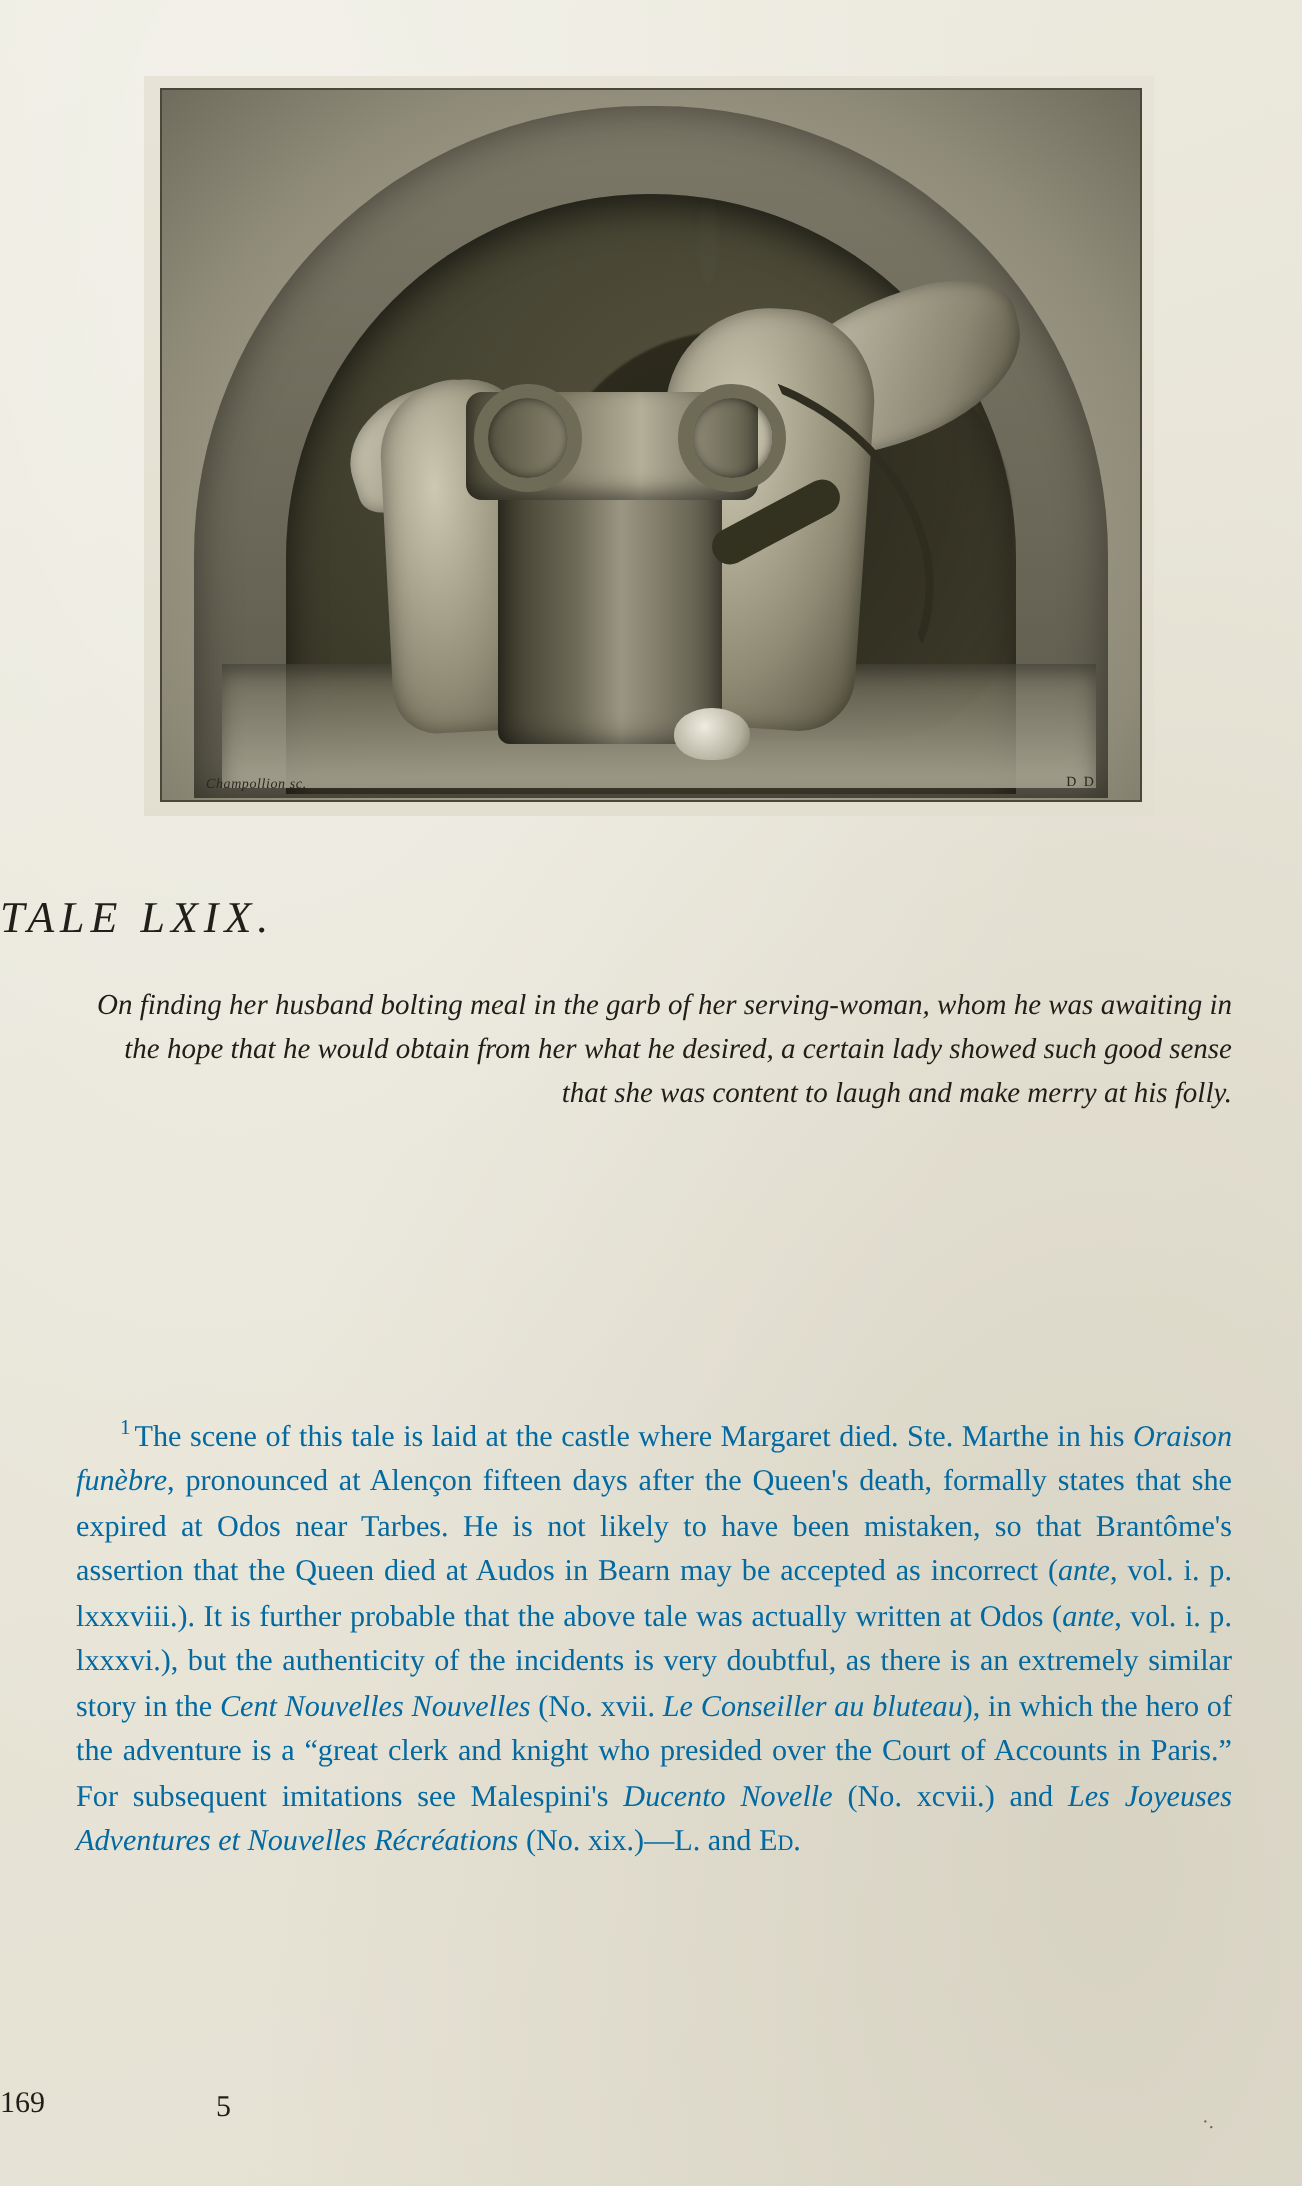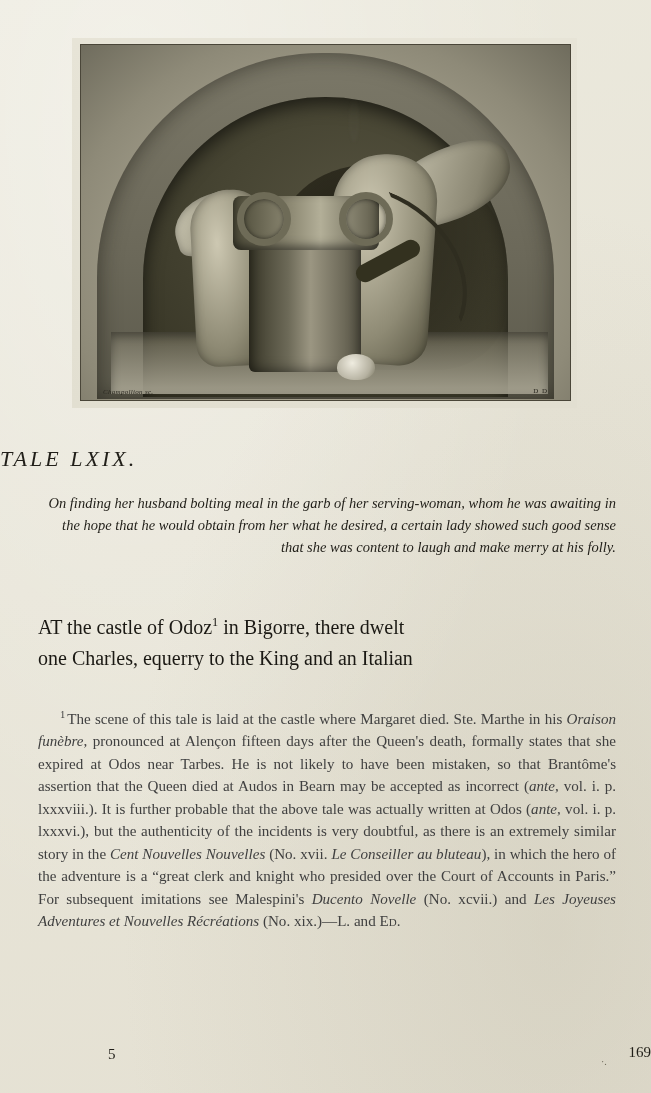--- a/index.html
+++ b/index.html
@@ -243,21 +243,21 @@
     line-height: 0;
   }
   .footnote {
     position: absolute;
     top: 708px;
     left: 38px;
     width: 578px;
     font-size: 15.1px;
     line-height: 1.49;
     text-align: justify;
-    color: #404040;
+    color: #0369a1;
   }
   .footnote .fn-marker {
     font-size: 0.7em;
     vertical-align: super;
     line-height: 0;
     margin-right: 2px;
   }
   .footnote i { font-style: italic; }
   .footnote .sc { font-variant: small-caps; }
   .footnote-indent { display: inline-block; width: 22px; }
@@ -266,21 +266,21 @@
     position: absolute;
     left: 108px;
     top: 1046px;
     font-size: 15px;
     color: #201e18;
   }
   .page-num {
     position: absolute;
     left: 0; right: 0;
     top: 1044px;
-    text-align: right;
+    text-align: left;
     font-size: 15px;
     color: #201e18;
   }
   .edge-mark {
     position: absolute;
     right: 36px;
     top: 1056px;
     width: 14px;
     height: 10px;
     color: #6b6757;
@@ -317,25 +317,20 @@
         <div class="plate-sig">Champollion sc.</div>
         <div class="plate-sig-right">D D</div>
       </div>
     </div>
   </div>
 
   <div class="tale-title">TALE LXIX.</div>
 
   <div class="argument">On finding her husband bolting meal in the garb of her serving-woman, whom he was awaiting in the hope that he would obtain from her what he desired, a certain lady showed such good sense that she was content to laugh and make merry at his folly.</div>
 
-  <div class="body-open">
-    <span>AT the castle of Odoz</span><span class="sup">1</span><span> in Bigorre, there dwelt</span>
-    <br>
-    <span>one Charles, equerry to the King and an Italian</span>
-  </div>
 
   <div class="footnote">
     <span class="footnote-indent"></span><span class="fn-marker">1</span><span id="footnote-text"><span>The scene of this tale is laid at the castle where Margaret died.  Ste. Marthe in his </span><i>Oraison funèbre</i><span>, pronounced at Alençon fifteen days after the Queen's death, formally states that she expired at Odos near Tarbes.  He is not likely to have been mistaken, so that Brantôme's assertion that the Queen died at Audos in Bearn may be accepted as incorrect (</span><i>ante</i><span>, vol. i. p. lxxxviii.).  It is further probable that the above tale was actually written at Odos (</span><i>ante</i><span>, vol. i. p. lxxxvi.), but the authenticity of the incidents is very doubtful, as there is an extremely similar story in the </span><i>Cent Nouvelles Nouvelles</i><span> (No. xvii. </span><i>Le Conseiller au bluteau</i><span>), in which the hero of the adventure is a “great clerk and knight who presided over the Court of Accounts in Paris.”  For subsequent imitations see Malespini's </span><i>Ducento Novelle</i><span> (No. xcvii.) and </span><i>Les Joyeuses Adventures et Nouvelles Récréations</i><span> (No. xix.)—L. and </span><span class="sc">Ed.</span></span>
   </div>
 
   <div class="sig-num">5</div>
   <div class="page-num">169</div>
   <div class="edge-mark">·.</div>
 
 </div>

